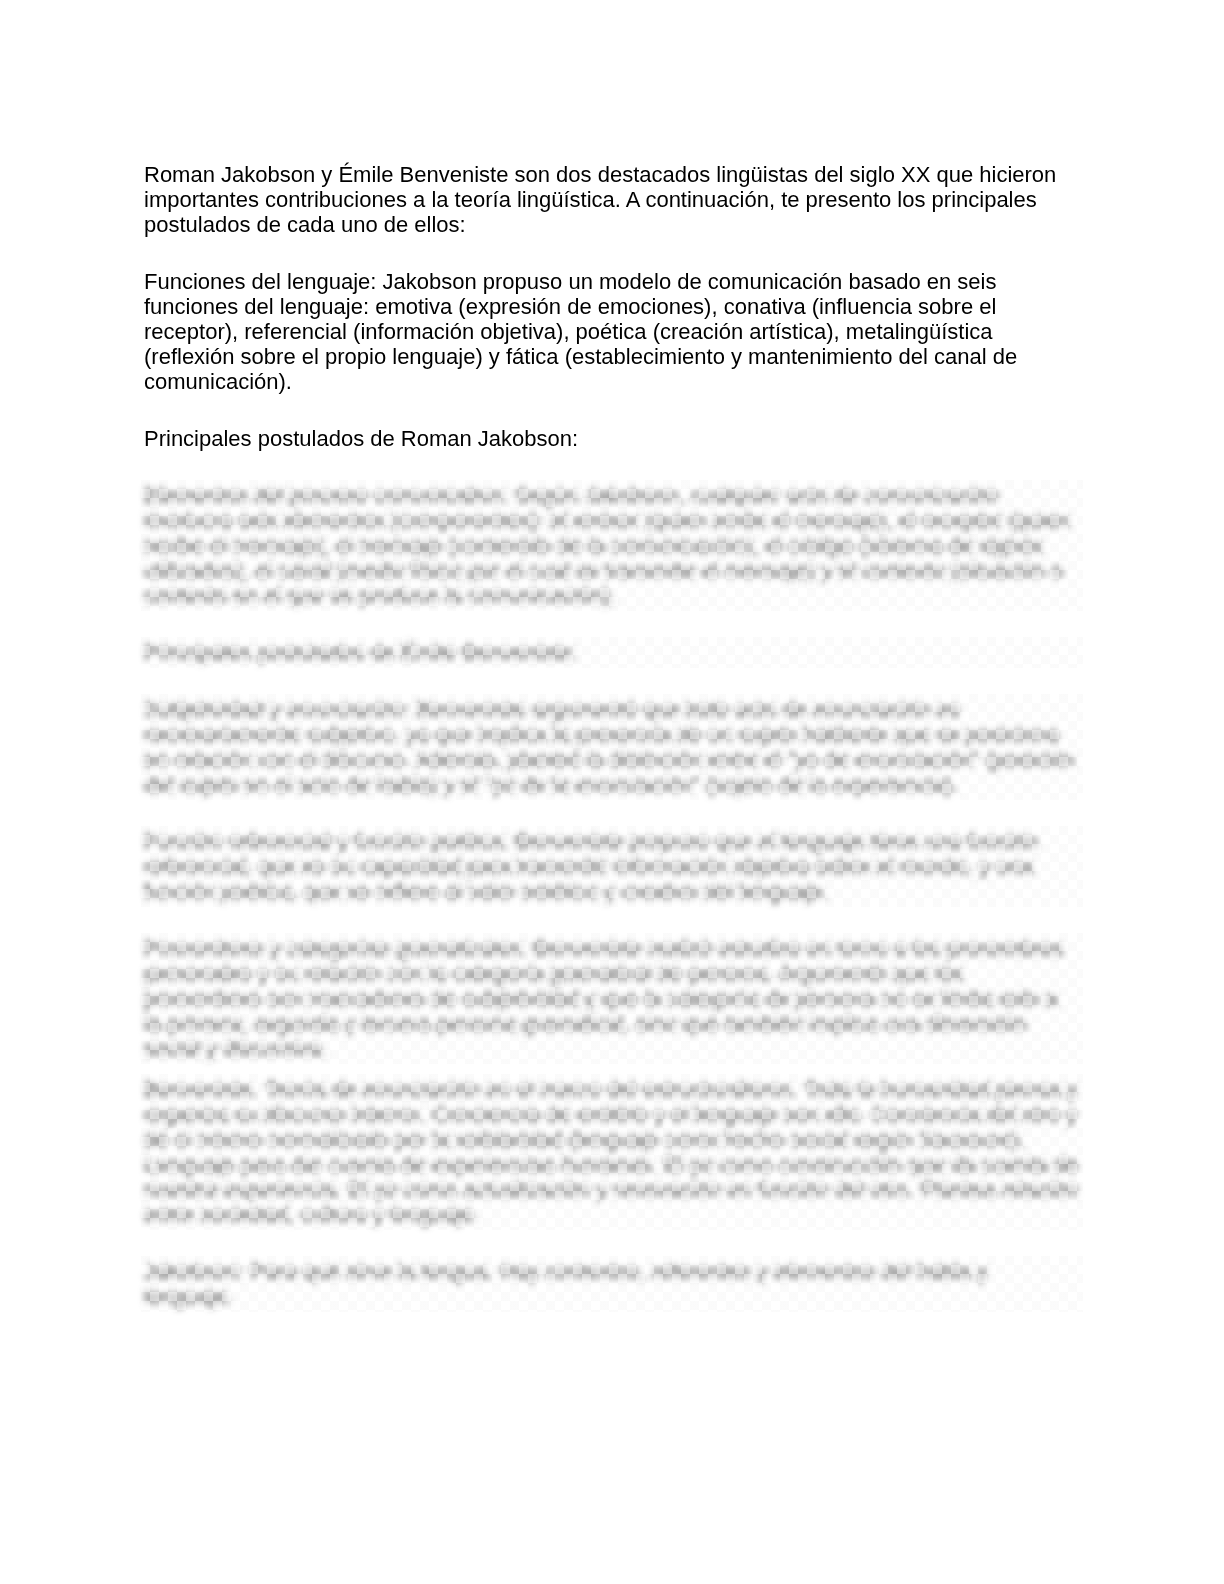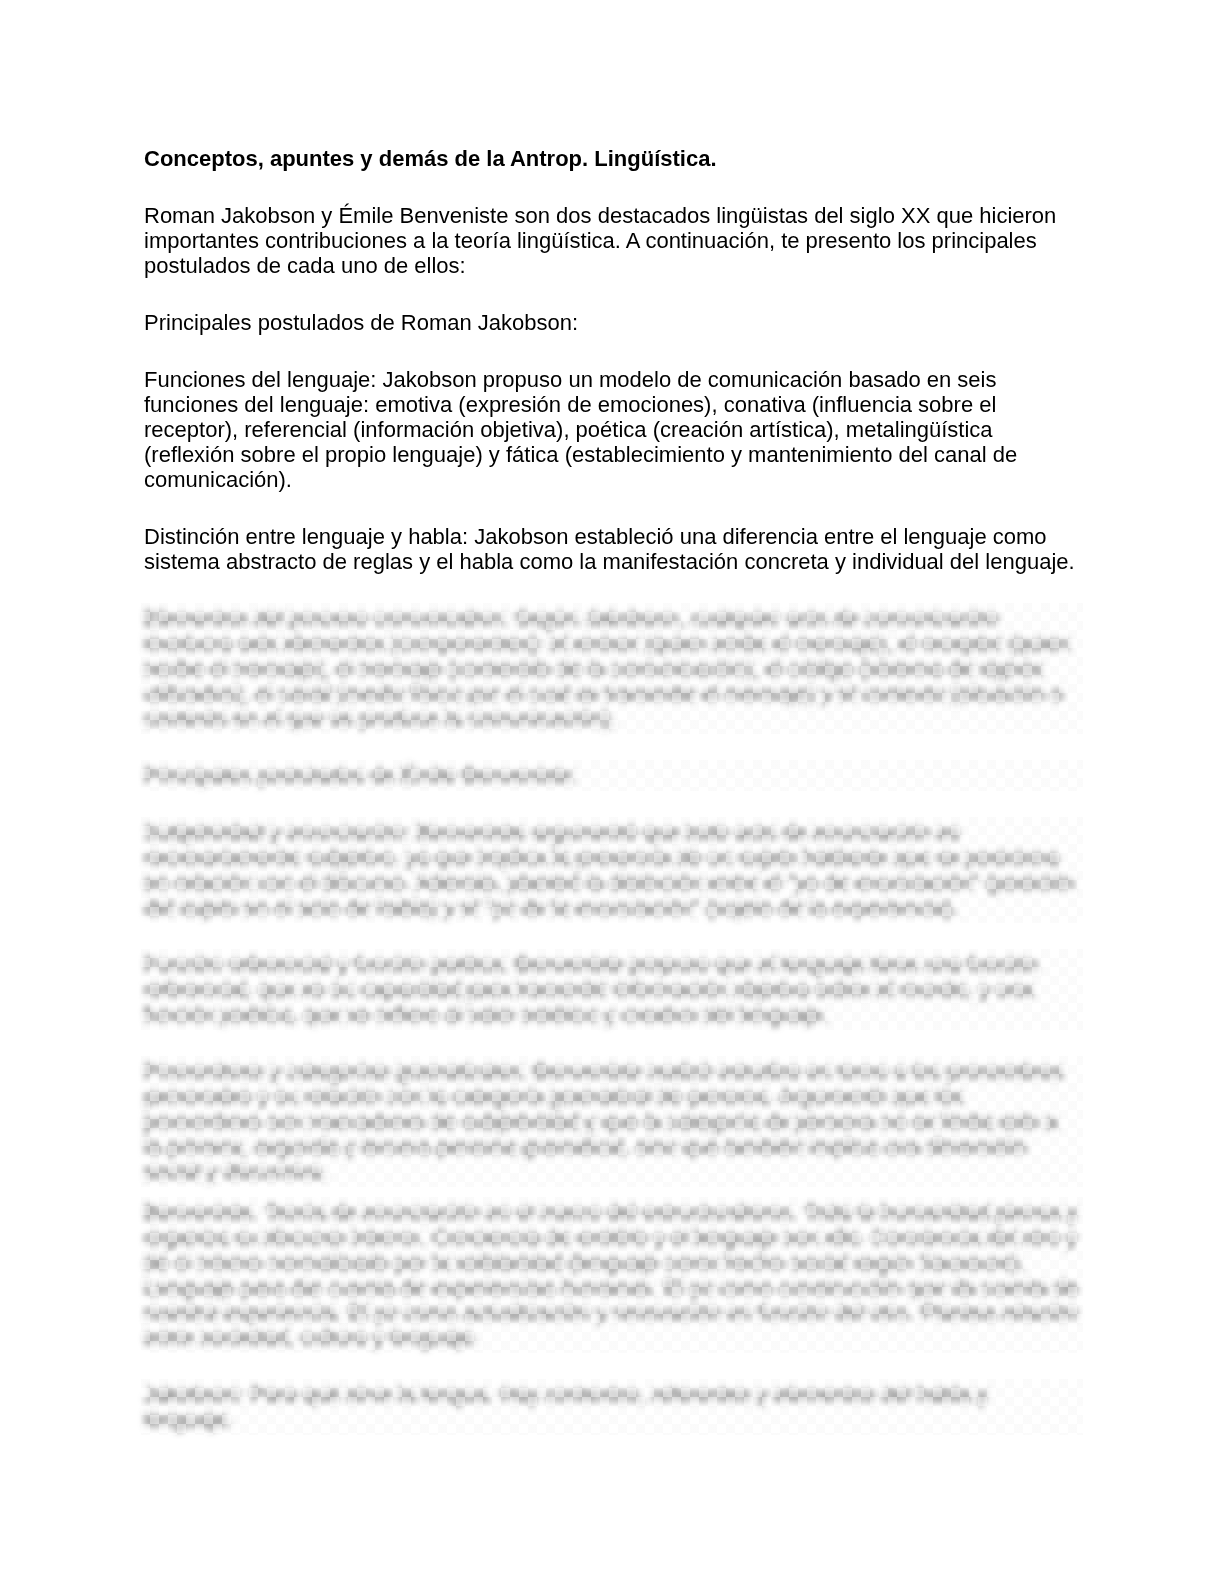--- a/index.html
+++ b/index.html
@@ -50,29 +50,27 @@
     background:
       repeating-conic-gradient(rgba(255,255,255,0.45) 0% 25%, rgba(200,200,200,0.08) 0% 50%);
     background-size: 18px 18px;
   }
 </style>
 </head>
 <body>
 
 <div class="page">
 
-  <h1 class="doc-title">Conceptos, apuntes y demás de la Antrop. Lingüística.</h1>
 
   <p class="para">Roman Jakobson y Émile Benveniste son dos destacados lingüistas del siglo XX que hicieron importantes contribuciones a la teoría lingüística. A continuación, te presento los principales postulados de cada uno de ellos:</p>
 
+  <p class="para">Funciones del lenguaje: Jakobson propuso un modelo de comunicación basado en seis funciones del lenguaje: emotiva (expresión de emociones), conativa (influencia sobre el receptor), referencial (información objetiva), poética (creación artística), metalingüística (reflexión sobre el propio lenguaje) y fática (establecimiento y mantenimiento del canal de comunicación).</p>
+
   <p class="para">Principales postulados de Roman Jakobson:</p>
 
-  <p class="para">Funciones del lenguaje: Jakobson propuso un modelo de comunicación basado en seis funciones del lenguaje: emotiva (expresión de emociones), conativa (influencia sobre el receptor), referencial (información objetiva), poética (creación artística), metalingüística (reflexión sobre el propio lenguaje) y fática (establecimiento y mantenimiento del canal de comunicación).</p>
-
-  <p class="para">Distinción entre lenguaje y habla: Jakobson estableció una diferencia entre el lenguaje como sistema abstracto de reglas y el habla como la manifestación concreta y individual del lenguaje.</p>
 
   <p class="para redacted">
     <span class="blur-text">Elementos del proceso comunicativo: Según Jakobson, cualquier acto de comunicación involucra seis elementos (componentes): el emisor (quien emite el mensaje), el receptor (quien recibe el mensaje), el mensaje (contenido de la comunicación), el código (sistema de signos utilizados), el canal (medio físico por el cual se transmite el mensaje) y el contexto (situación o contexto en el que se produce la comunicación).</span>
     <span class="mosaic-overlay"></span>
   </p>
 
   <p class="para redacted">
     <span class="blur-text">Principales postulados de Émile Benveniste:</span>
     <span class="mosaic-overlay"></span>
   </p>

